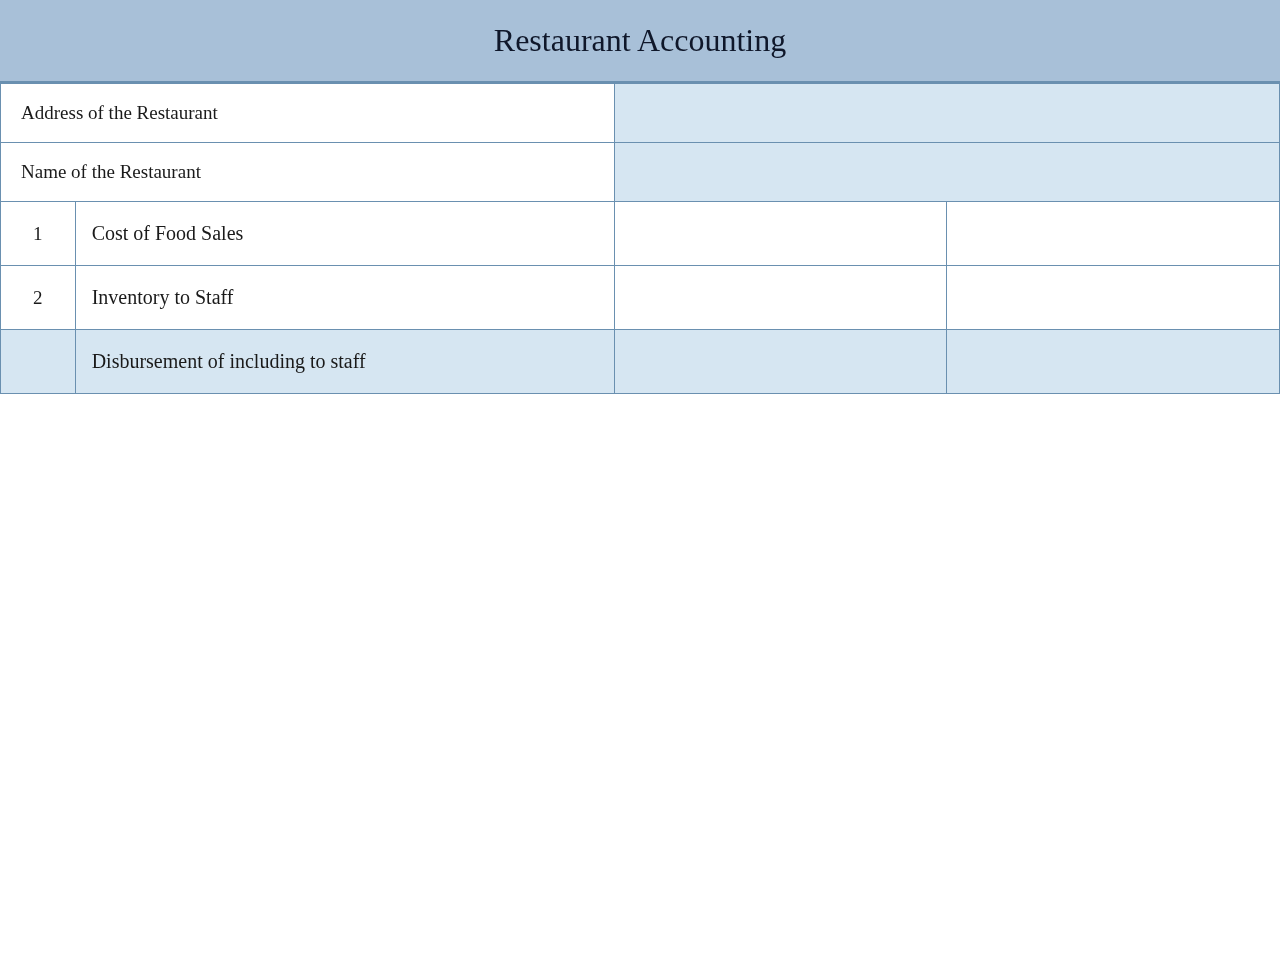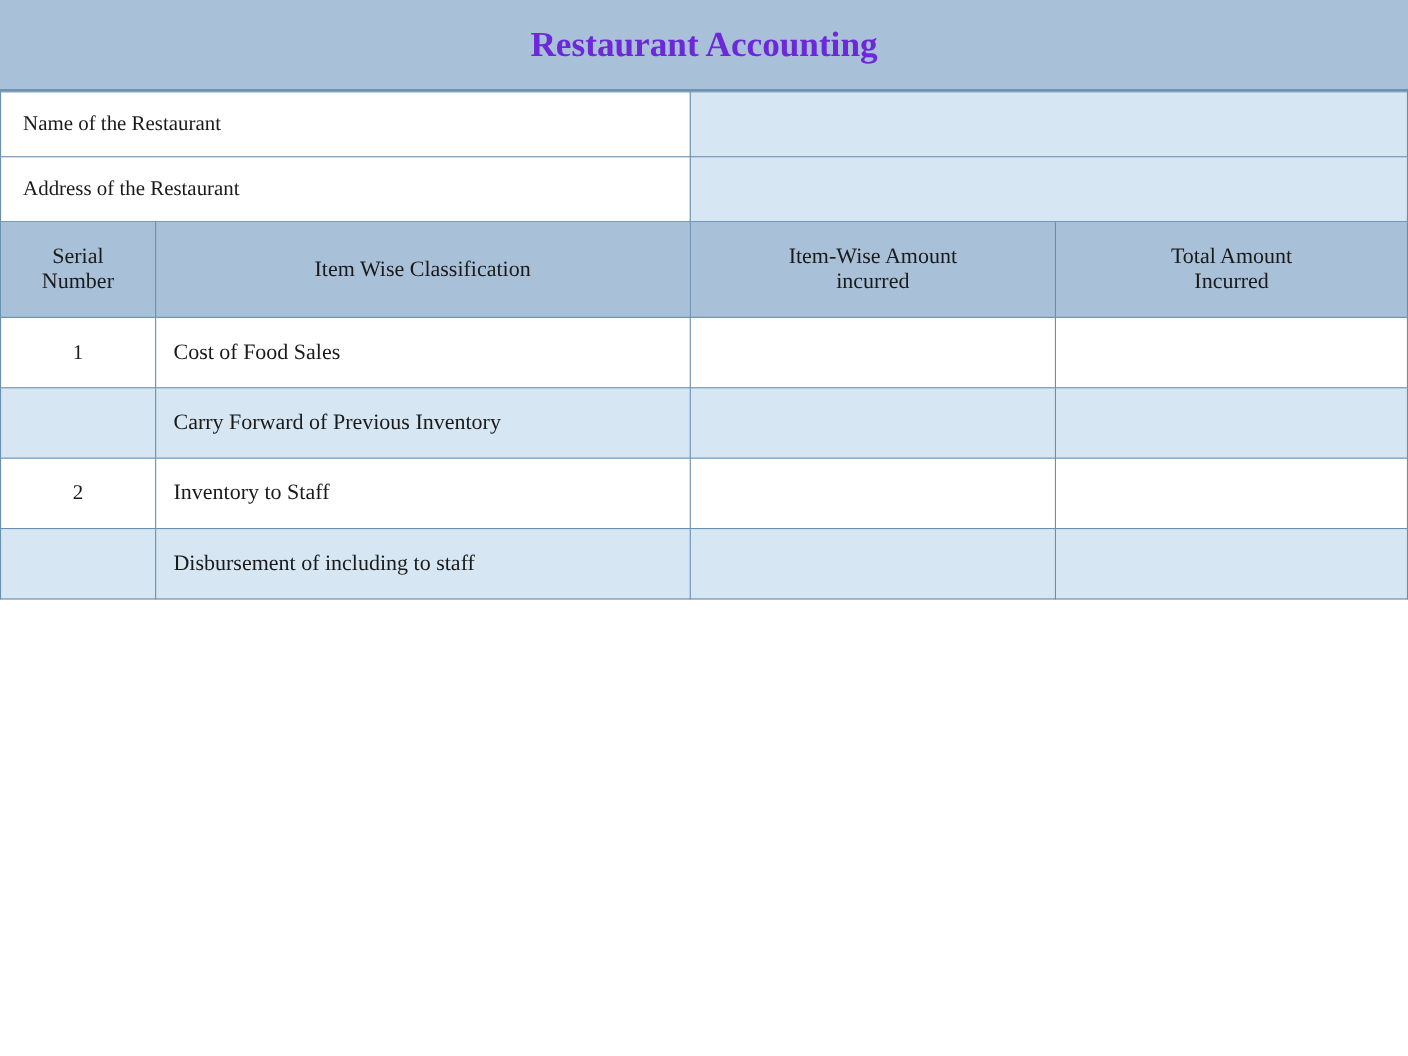--- a/index.html
+++ b/index.html
@@ -23,22 +23,22 @@
 
     .title-bar {
       background: #a8c0d8;
       text-align: center;
       padding: 22px 20px;
       border-bottom: 2px solid #6a90b0;
     }
 
     .title-bar h1 {
       font-size: 32px;
-      font-weight: bold;
-      color: #6d28d9;
+      font-weight: normal;
+      color: #0f172a;
     }
 
     .outer-table {
       width: 100%;
       border-collapse: collapse;
     }
 
     .outer-table td, .outer-table th {
       border: 1.5px solid #6a90b0;
     }
@@ -148,60 +148,39 @@
 <div class="page">
 
   <div class="title-bar">
     <h1>Restaurant Accounting</h1>
   </div>
 
   <table class="outer-table">
 
     <tbody>
         <tr>
+      <td class="info-label" colspan="2">Address of the Restaurant</td>
+      <td class="info-value" colspan="2"></td>
+    </tr>
+
+    <tr>
       <td class="info-label" colspan="2">Name of the Restaurant</td>
       <td class="info-value" colspan="2"></td>
     </tr>
 
-    <tr>
-      <td class="info-label" colspan="2">Address of the Restaurant</td>
-      <td class="info-value" colspan="2"></td>
-    </tr>
 
-
-    <tr class="header-row">
-      <th class="col-serial">
-        <span>Serial</span><br>
-        <span>Number</span>
-      </th>
-      <th class="col-classification">Item Wise Classification</th>
-      <th class="col-itemwise">
-        <span>Item-Wise Amount</span><br>
-        <span>incurred</span>
-      </th>
-      <th class="col-total">
-        <span>Total Amount</span><br>
-        <span>Incurred</span>
-      </th>
-    </tr>
 
     <tr class="data-row row-white">
       <td class="cell-serial">1</td>
       <td class="cell-classification">Cost of Food Sales</td>
       <td class="cell-amount"></td>
       <td class="cell-amount"></td>
     </tr>
 
 
-    <tr class="data-row row-blue">
-      <td class="cell-serial" style="background:#d6e6f2;"></td>
-      <td class="cell-classification" style="background:#d6e6f2;">Carry Forward of Previous Inventory</td>
-      <td class="cell-amount-blue"></td>
-      <td class="cell-amount-blue"></td>
-    </tr>
 
     <tr class="data-row row-white">
       <td class="cell-serial">2</td>
       <td class="cell-classification">Inventory to Staff</td>
       <td class="cell-amount"></td>
       <td class="cell-amount"></td>
     </tr>
 
     <tr class="data-row row-blue">
       <td class="cell-serial" style="background:#d6e6f2;"></td>

